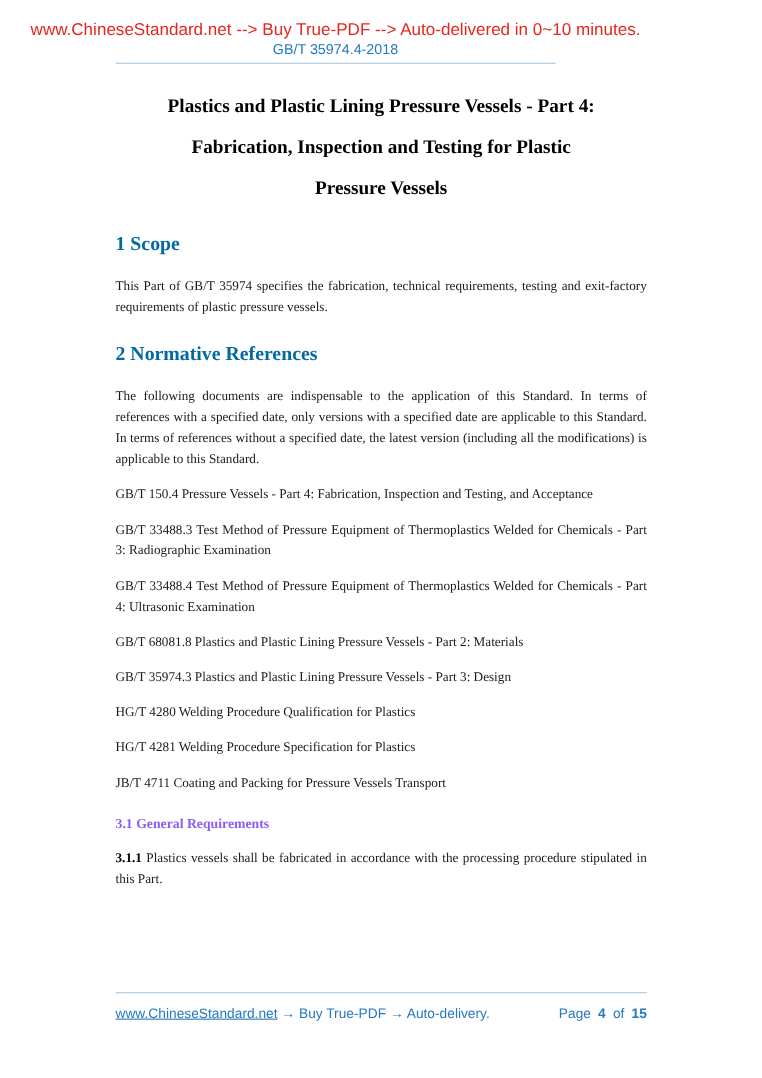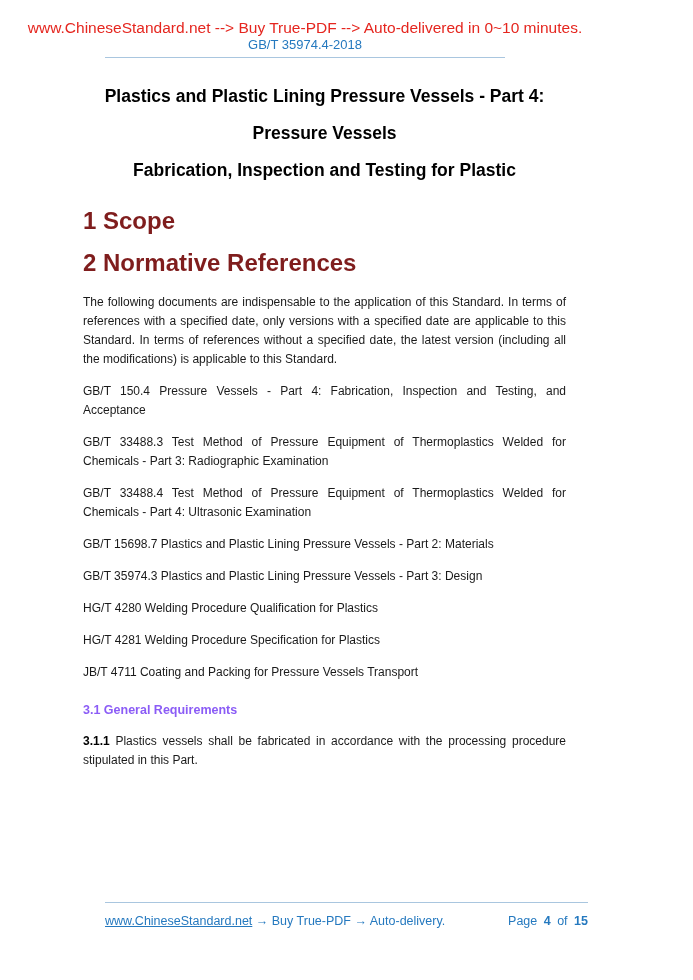--- a/index.html
+++ b/index.html
@@ -23,32 +23,32 @@
     text-align: center;
     font-size: 13px;
     line-height: 15px;
     color: #2579bf;
   }
   .rule {
     border: none;
     border-top: 1px solid #a9c6df;
     margin: 5px 105px 0 105px;
   }
-  .content { margin: 0 83px; width: 483px; }
+  .content { margin: 0 105px; width: 483px; font-family: Liberation Serif, serif; }
   .title { margin-top: 20px; text-align: center; }
   .title div {
     font-size: 17.5px;
     font-weight: bold;
     line-height: 37px;
     color: #000000;
   }
   h1 {
-    font-size: 24px;
+    font-size: 18px;
     font-weight: bold;
-    color: #7f1d1d;
+    color: #0369a1;
     margin: 22px 0 20px 0;
     line-height: 20px;
   }
   h3 {
     font-size: 12.5px;
     font-weight: bold;
     color: #8b5cf6;
     margin: 20px 0 0 0;
     line-height: 17px;
   }
@@ -89,33 +89,34 @@
 <div class="page">
 
   <div class="promo">www.ChineseStandard.net --&gt; Buy True-PDF --&gt; Auto-delivered in 0~10 minutes.</div>
   <div class="stdnum">GB/T 35974.4-2018</div>
   <hr class="rule">
 
   <div class="content">
 
     <div class="title">
       <div>Plastics and Plastic Lining Pressure Vessels - Part 4:</div>
+      <div>Fabrication, Inspection and Testing for Plastic</div>
       <div>Pressure Vessels</div>
-      <div>Fabrication, Inspection and Testing for Plastic</div>
     </div>
 
     <h1>1 Scope</h1>
+    <p class="body">This Part of GB/T 35974 specifies the fabrication, technical requirements, testing and exit-factory requirements of plastic pressure vessels.</p>
 
     <h1>2 Normative References</h1>
     <p class="body">The following documents are indispensable to the application of this Standard. In terms of references with a specified date, only versions with a specified date are applicable to this Standard. In terms of references without a specified date, the latest version (including all the modifications) is applicable to this Standard.</p>
 
     <p class="body">GB/T 150.4 Pressure Vessels - Part 4: Fabrication, Inspection and Testing, and Acceptance</p>
     <p class="body">GB/T 33488.3 Test Method of Pressure Equipment of Thermoplastics Welded for Chemicals - Part 3: Radiographic Examination</p>
     <p class="body">GB/T 33488.4 Test Method of Pressure Equipment of Thermoplastics Welded for Chemicals - Part 4: Ultrasonic Examination</p>
-    <p class="body">GB/T 15698.7 Plastics and Plastic Lining Pressure Vessels - Part 2: Materials</p>
+    <p class="body">GB/T 68081.8 Plastics and Plastic Lining Pressure Vessels - Part 2: Materials</p>
     <p class="body">GB/T 35974.3 Plastics and Plastic Lining Pressure Vessels - Part 3: Design</p>
     <p class="body">HG/T 4280 Welding Procedure Qualification for Plastics</p>
     <p class="body">HG/T 4281 Welding Procedure Specification for Plastics</p>
     <p class="body">JB/T 4711 Coating and Packing for Pressure Vessels Transport</p>
 
     <h3>3.1 General Requirements</h3>
     <p class="body">
       <b>3.1.1</b>
       <span>Plastics vessels shall be fabricated in accordance with the processing procedure stipulated in this Part.</span>
     </p>

